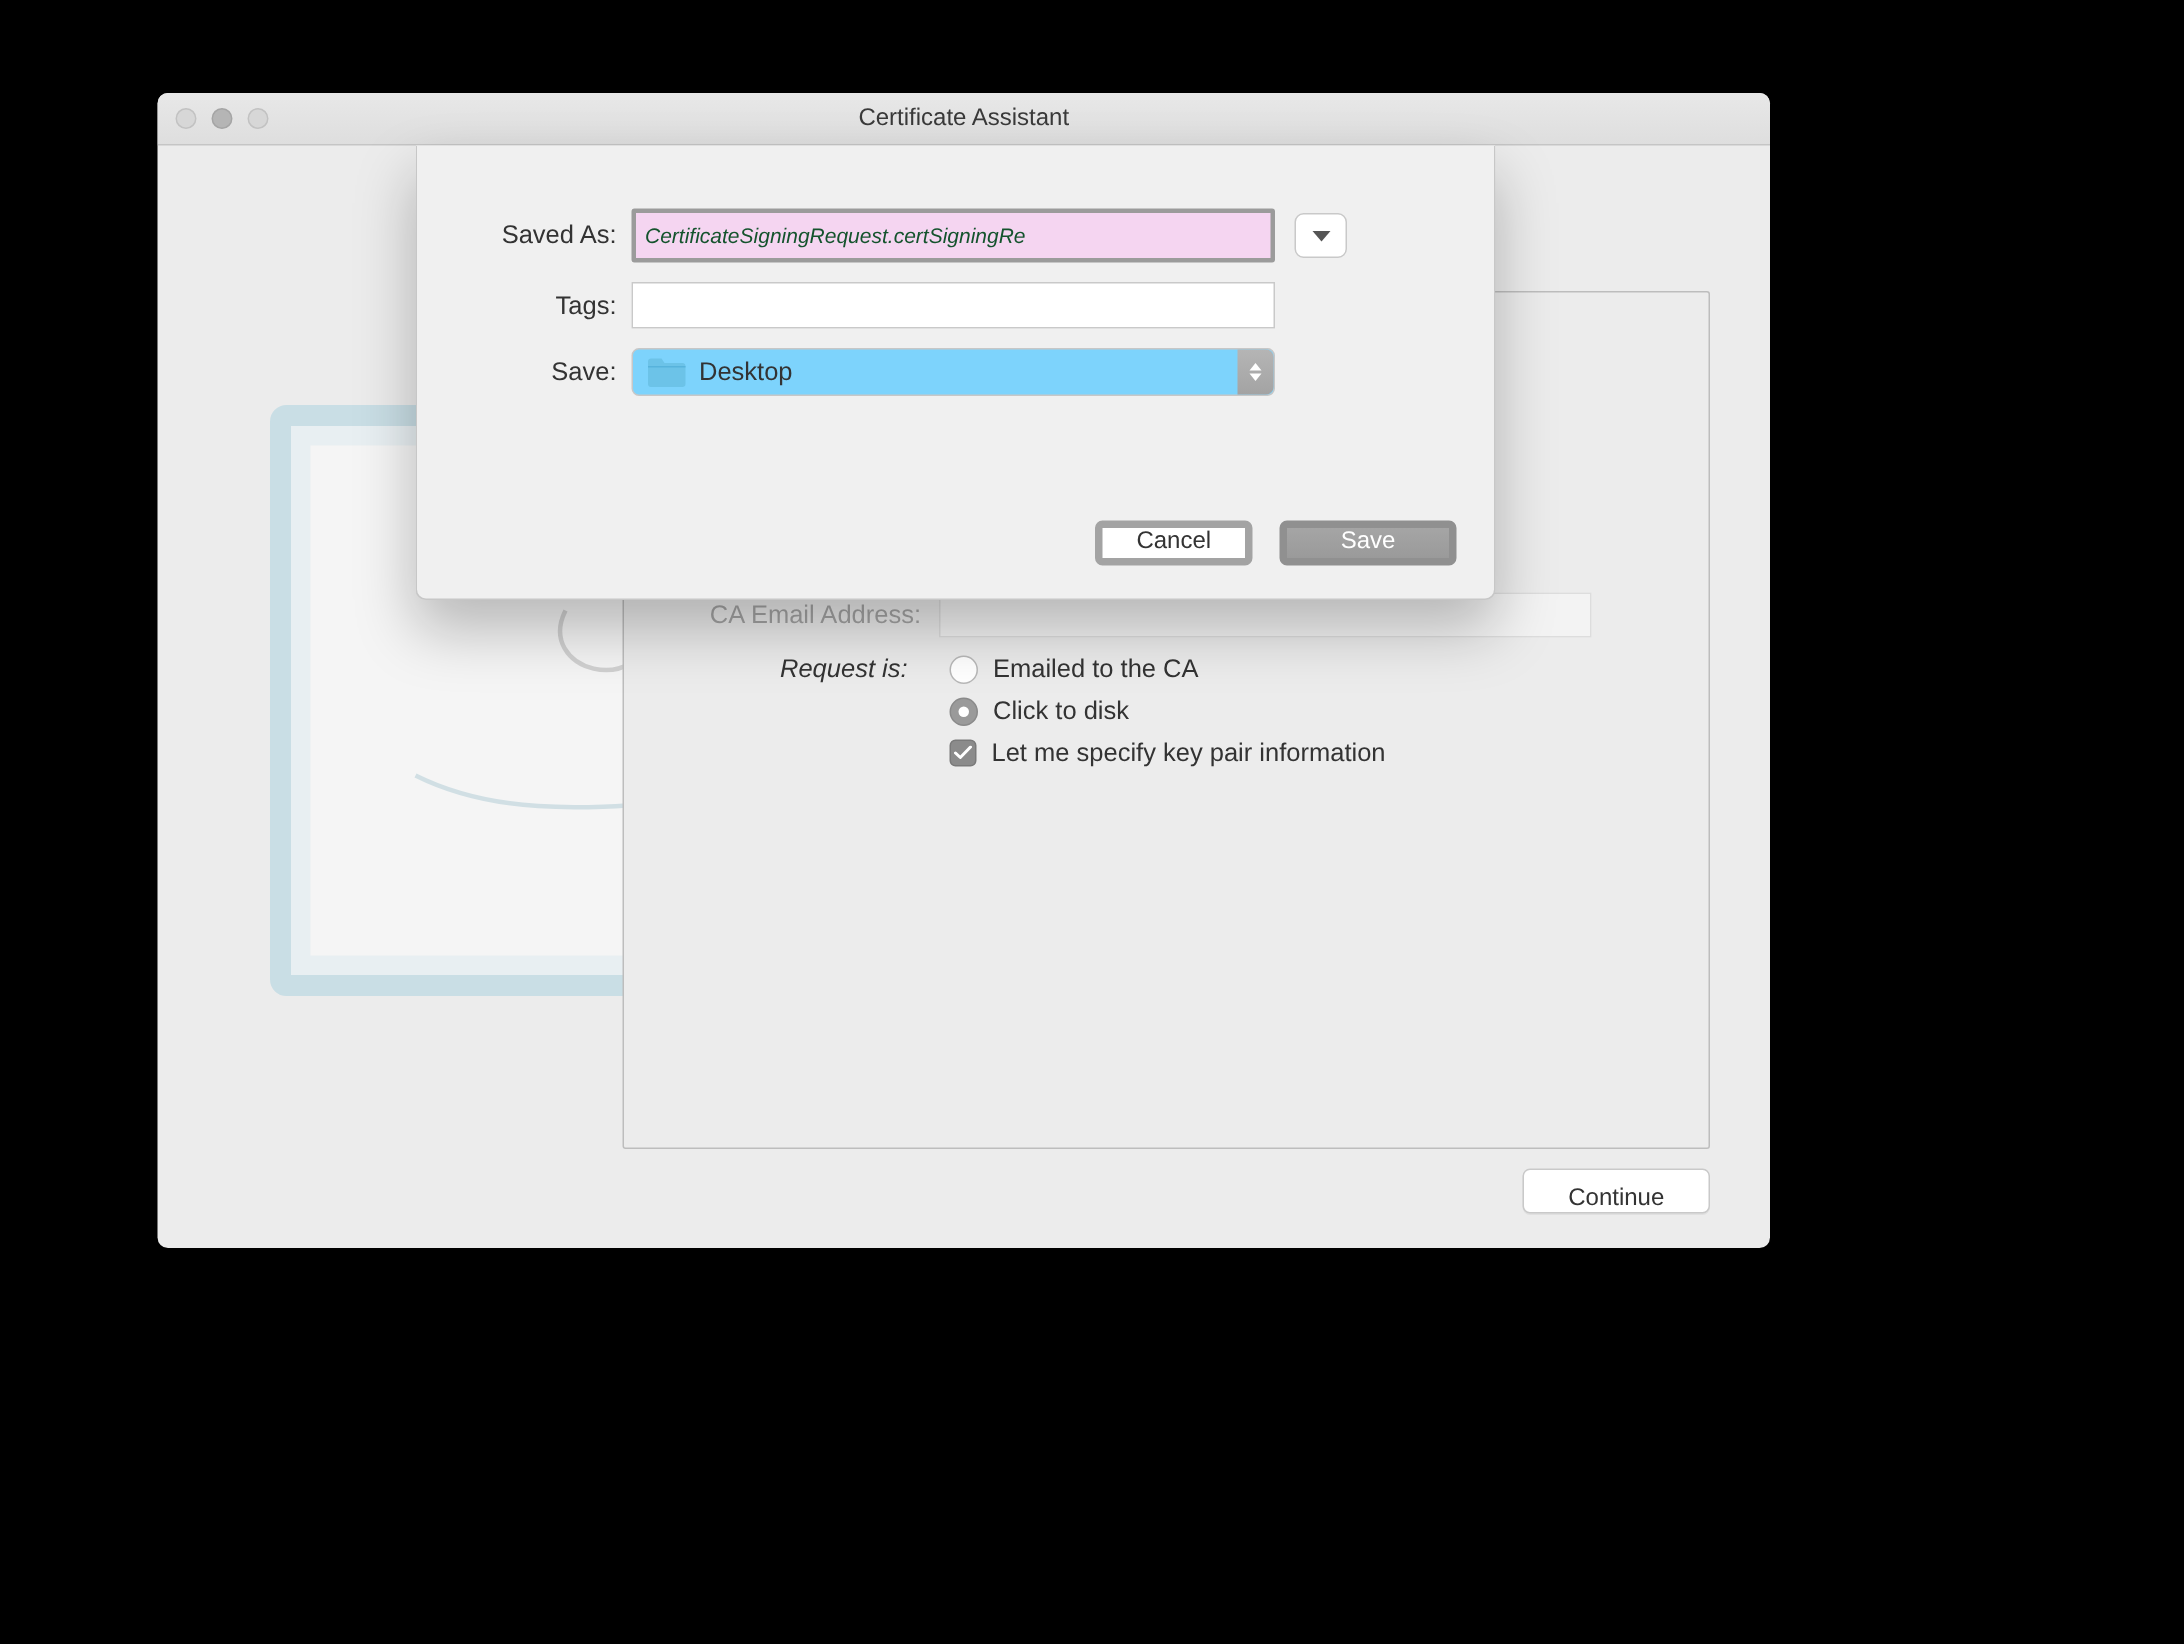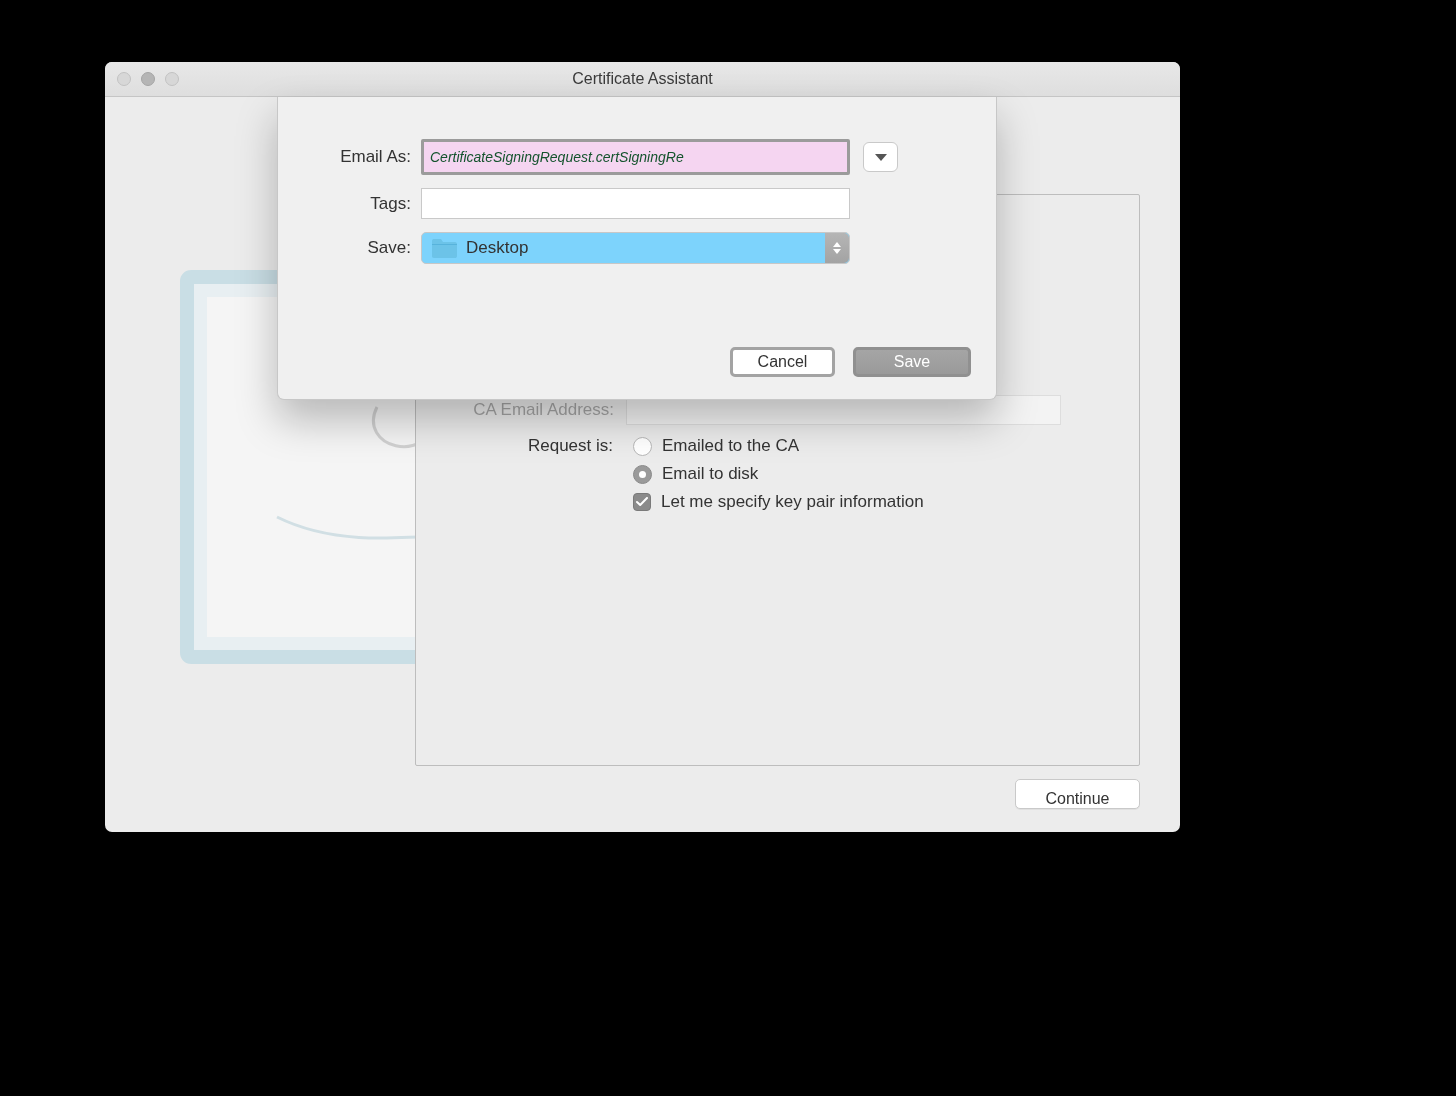--- a/index.html
+++ b/index.html
@@ -151,22 +151,23 @@
       left: 415px;
       top: 339px;
       font-size: 17px;
     }
     .request-row {
       display: flex;
       align-items: flex-start;
     }
     .request-label {
       width: 113px;
-      text-align: center;
+      text-align: left;
       padding-right: 12px;
+      font-style: italic;
     }
     .radio-group { display: flex; flex-direction: column; gap: 8px; }
     .radio-option, .check-option {
       display: flex;
       align-items: center;
       gap: 10px;
     }
     .radio-circle {
       width: 19px; height: 19px;
       border-radius: 50%;
@@ -322,22 +323,22 @@
       bottom: 22px;
       right: 25px;
       display: flex;
       gap: 18px;
     }
     .sheet-btn {
       height: 30px;
       border-radius: 5px;
       font-size: 16px;
       padding: 0 25px;
-      display: flex; align-items: center; justify-content: center;
-      border: 3px solid #a3a3a3;
+      display: flex; justify-content: center;
+      border: 5px solid #a3a3a3;
     }
     .sheet-btn.cancel {
       background: #fff;
       color: #333;
       width: 105px;
     }
     .sheet-btn.save {
       background: linear-gradient(#a5a5a5, #9a9a9a);
       border-color: #909090;
       color: #fff;
@@ -402,42 +403,42 @@
     <div class="request-section">
       <div class="request-row">
         <div class="request-label">Request is:</div>
         <div class="radio-group">
           <div class="radio-option">
             <div class="radio-circle"></div>
             <span>Emailed to the CA</span>
           </div>
           <div class="radio-option">
             <div class="radio-circle selected"></div>
-            <span>Email to disk</span>
+            <span>Click to disk</span>
           </div>
           <div class="check-option">
             <div class="checkbox-box">
               <svg viewBox="0 0 12 10">
                   <path d="M1 5 L4.2 8 L11 1" stroke="#fff" stroke-width="2" fill="none" stroke-linecap="round" stroke-linejoin="round"></path>
                 </svg>
             </div>
             <span>Let me specify key pair information</span>
           </div>
         </div>
       </div>
     </div>
 
     <div class="continue-btn">
       <span>Continue</span>
     </div>
 
     <div class="save-sheet">
 
       <div class="sheet-row">
-        <div class="sheet-label">Email As:</div>
+        <div class="sheet-label">Saved As:</div>
         <div class="save-input-wrap">
           <span class="save-input-text">CertificateSigningRequest.certSigningRe</span>
         </div>
         <div class="expand-btn">
           <div class="chev-down"></div>
         </div>
       </div>
 
       <div class="sheet-row">
         <div class="sheet-label">Tags:</div>

